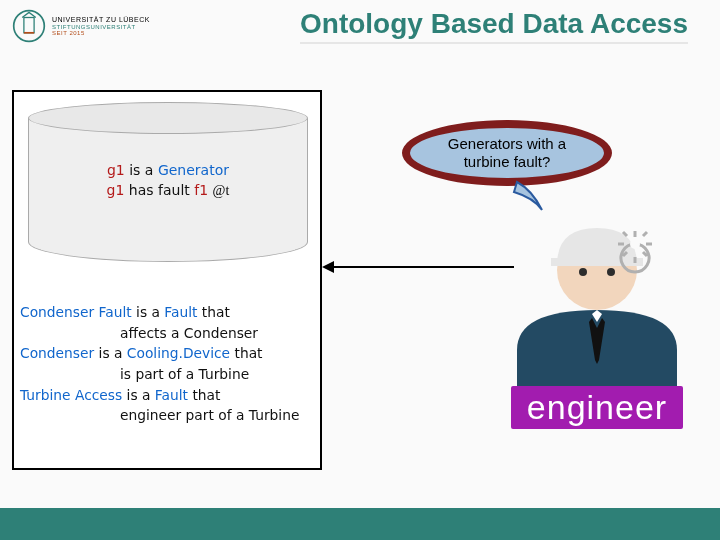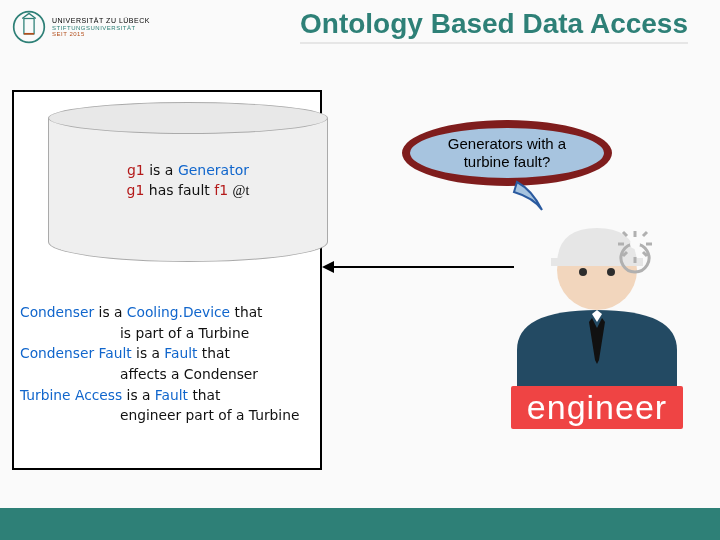--- a/index.html
+++ b/index.html
@@ -6,21 +6,21 @@
   body {
     width: 720px;
     height: 540px;
     background: #fafafa;
     font-family: Arial, Helvetica, sans-serif;
     position: relative;
     overflow: hidden;
   }
   .header {
     display: flex;
-    align-items: flex-end;
+    align-items: center;
     padding: 8px 12px 0 12px;
     gap: 12px;
   }
   .logo-block {
     display: flex;
     align-items: center;
     gap: 6px;
   }
   .logo-icon {
     width: 34px; height: 34px;
@@ -50,21 +50,21 @@
   .box {
     position: absolute;
     left: 0; top: 0;
     width: 310px; height: 380px;
     border: 2px solid #000;
     background: #fff;
   }
   .cylinder {
     position: absolute;
     left: 14px; top: 10px;
-    width: 280px; height: 160px; margin-left: 20px;
+    width: 280px; height: 160px;
   }
   .cyl-body {
     position: absolute;
     left: 0; right: 0; top: 16px; bottom: 0;
     background: #efefef;
     border-left: 1px solid #aaa;
     border-right: 1px solid #aaa;
     border-bottom-left-radius: 140px 20px;
     border-bottom-right-radius: 140px 20px;
     border-bottom: 1px solid #aaa;
@@ -139,21 +139,21 @@
   .engineer {
     position: absolute;
     left: 470px; top: 120px;
     width: 230px;
     text-align: center;
   }
   .eng-svg { width: 200px; height: 180px; display: block; margin: 0 auto; }
   .eng-label {
     font-size: 34px;
     color: #fff;
-    background: #ef4444;
+    background: #a21caf;
     display: inline-block;
     padding: 2px 16px;
     border-radius: 2px;
     margin-top: -4px;
     font-family: Arial, sans-serif;
     letter-spacing: 1px;
   }
 
   .footer {
     position: absolute;
@@ -201,35 +201,35 @@
           <span class="t-black">has fault</span>
           <span class="t-red">f1</span>
           <span class="t-at">@t</span>
         </div>
       </div>
     </div>
 
     <div class="defs">
       <div>
         <div class="def-head">
+          <span class="t-blue">Condenser Fault</span>
+          <span class="t-black">is a</span>
+          <span class="t-blue">Fault</span>
+          <span class="t-black"> that</span>
+        </div>
+        <div class="def-tail t-black">affects a Condenser</div>
+      </div>
+      <div>
+        <div class="def-head">
           <span class="t-blue">Condenser</span>
           <span class="t-black">is a</span>
           <span class="t-blue">Cooling.Device</span>
           <span class="t-black"> that</span>
         </div>
         <div class="def-tail t-black">is part of a Turbine</div>
-      </div>
-      <div>
-        <div class="def-head">
-          <span class="t-blue">Condenser Fault</span>
-          <span class="t-black">is a</span>
-          <span class="t-blue">Fault</span>
-          <span class="t-black"> that</span>
-        </div>
-        <div class="def-tail t-black">affects a Condenser</div>
       </div>
       <div>
         <div class="def-head">
           <span class="t-blue">Turbine Access</span>
           <span class="t-black">is a</span>
           <span class="t-blue">Fault</span>
           <span class="t-black"> that</span>
         </div>
         <div class="def-tail t-black">engineer part of a Turbine</div>
       </div>

